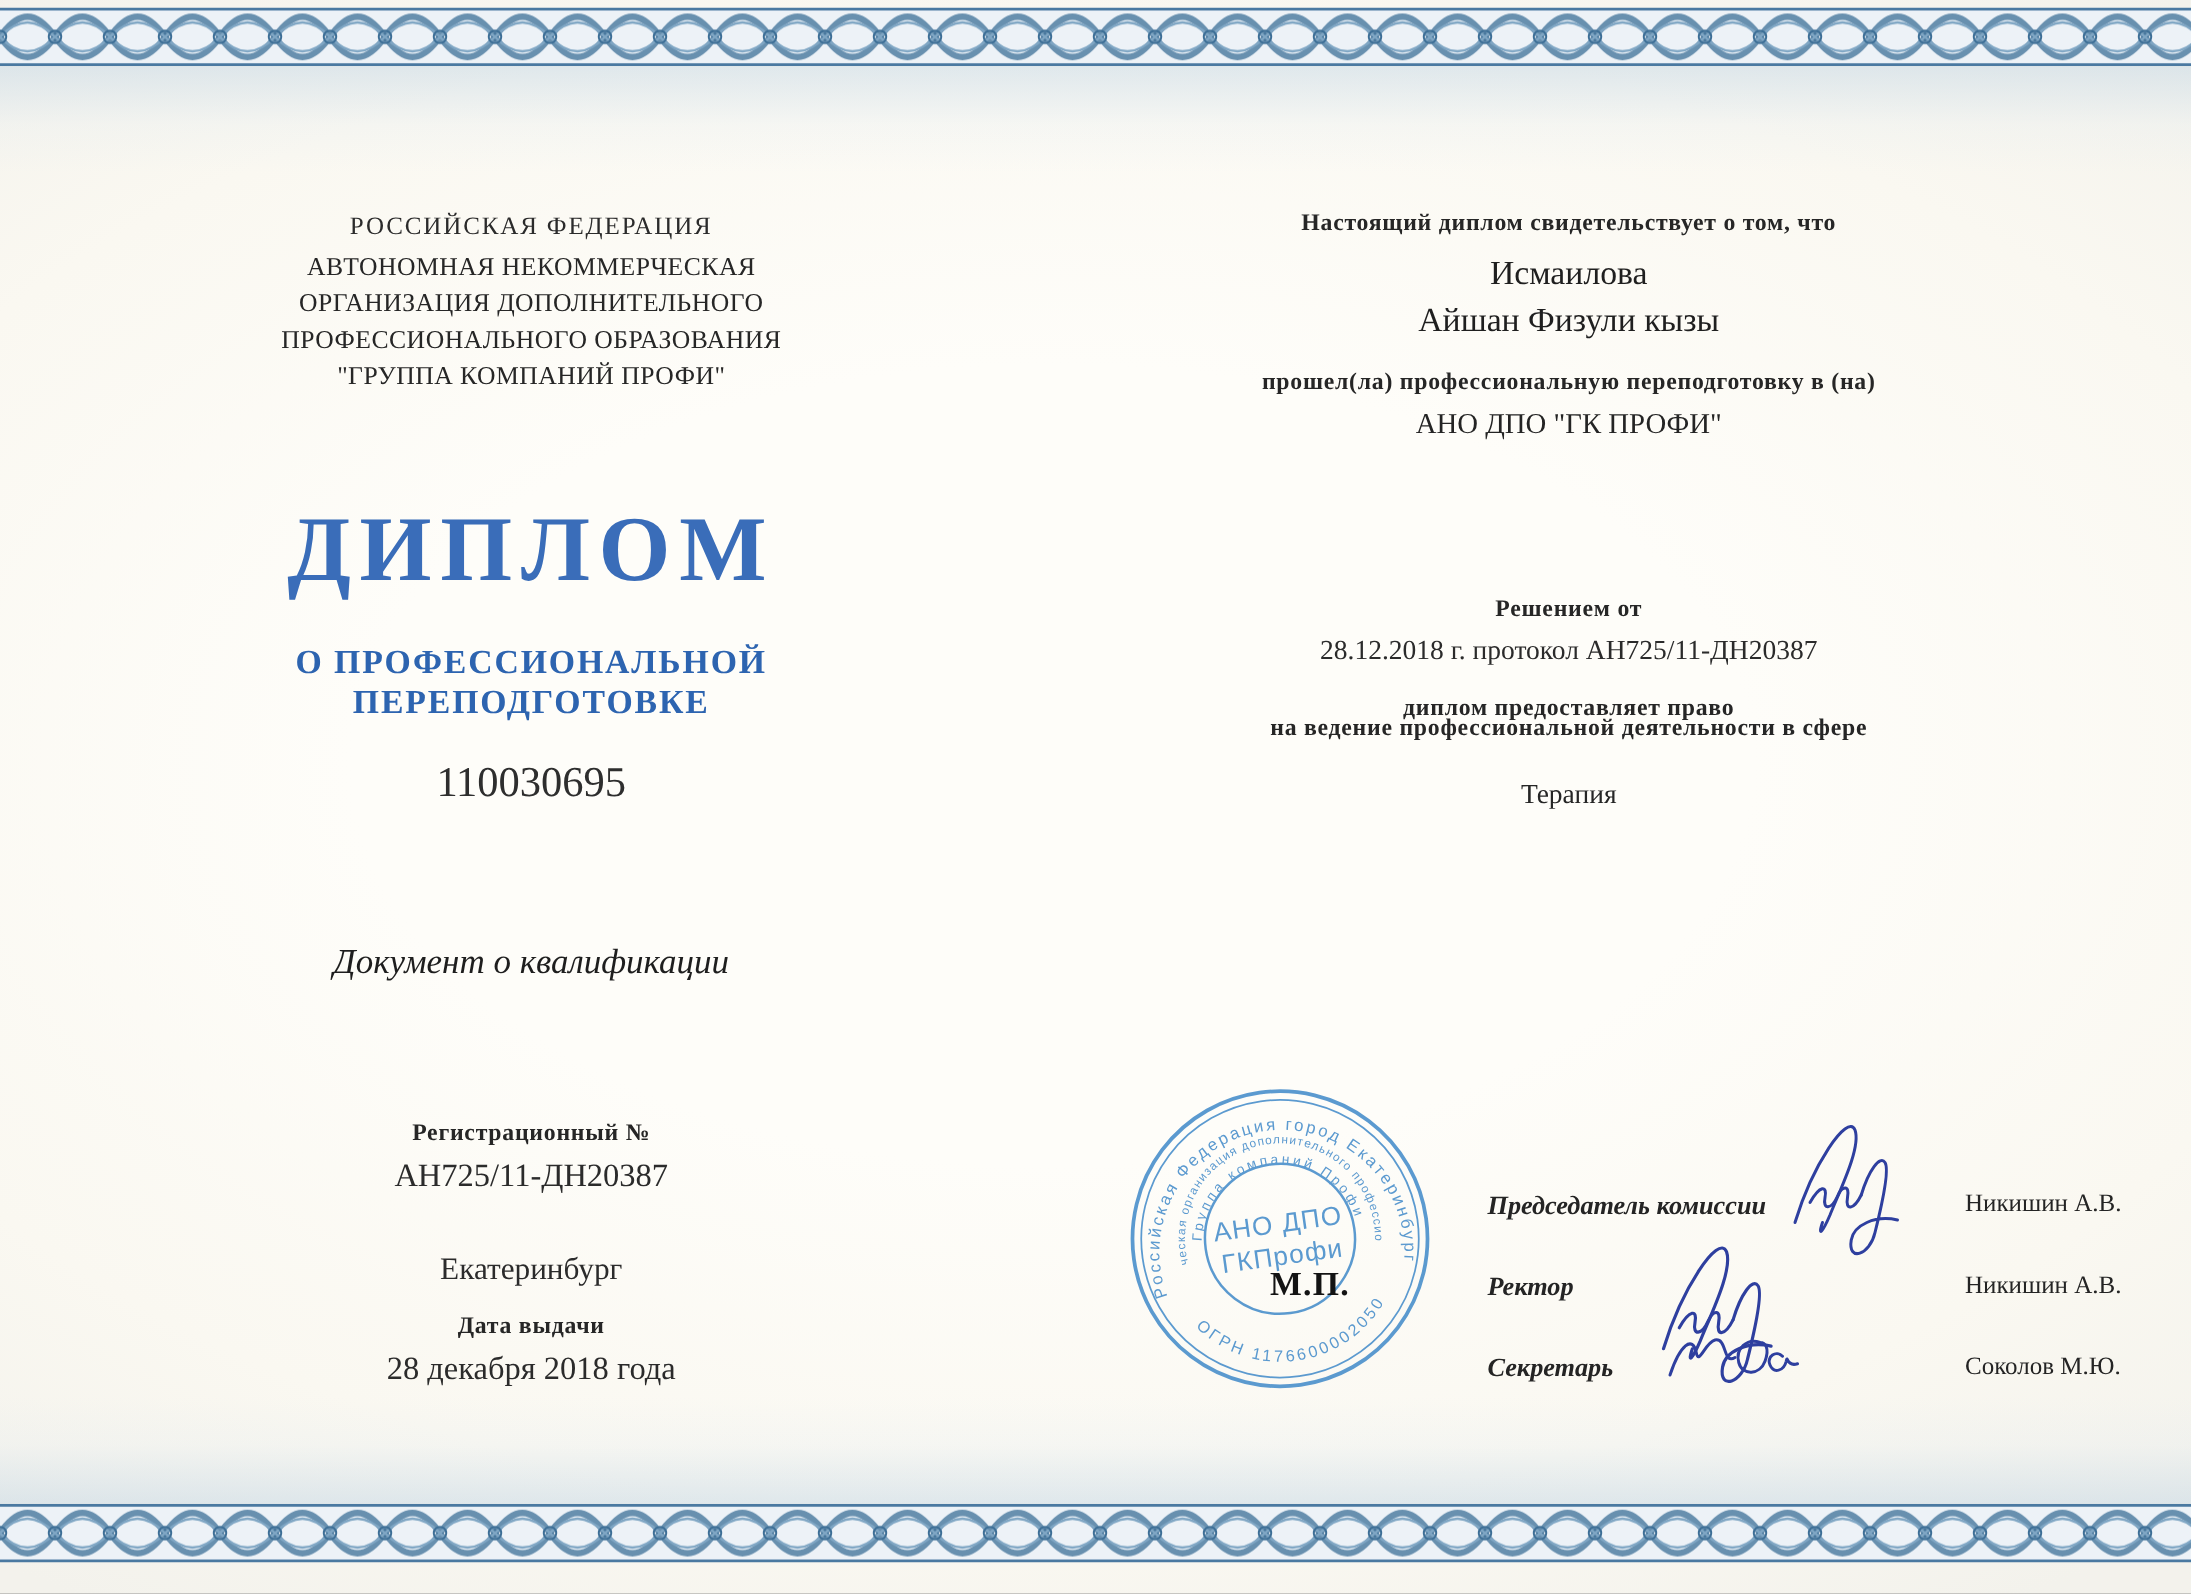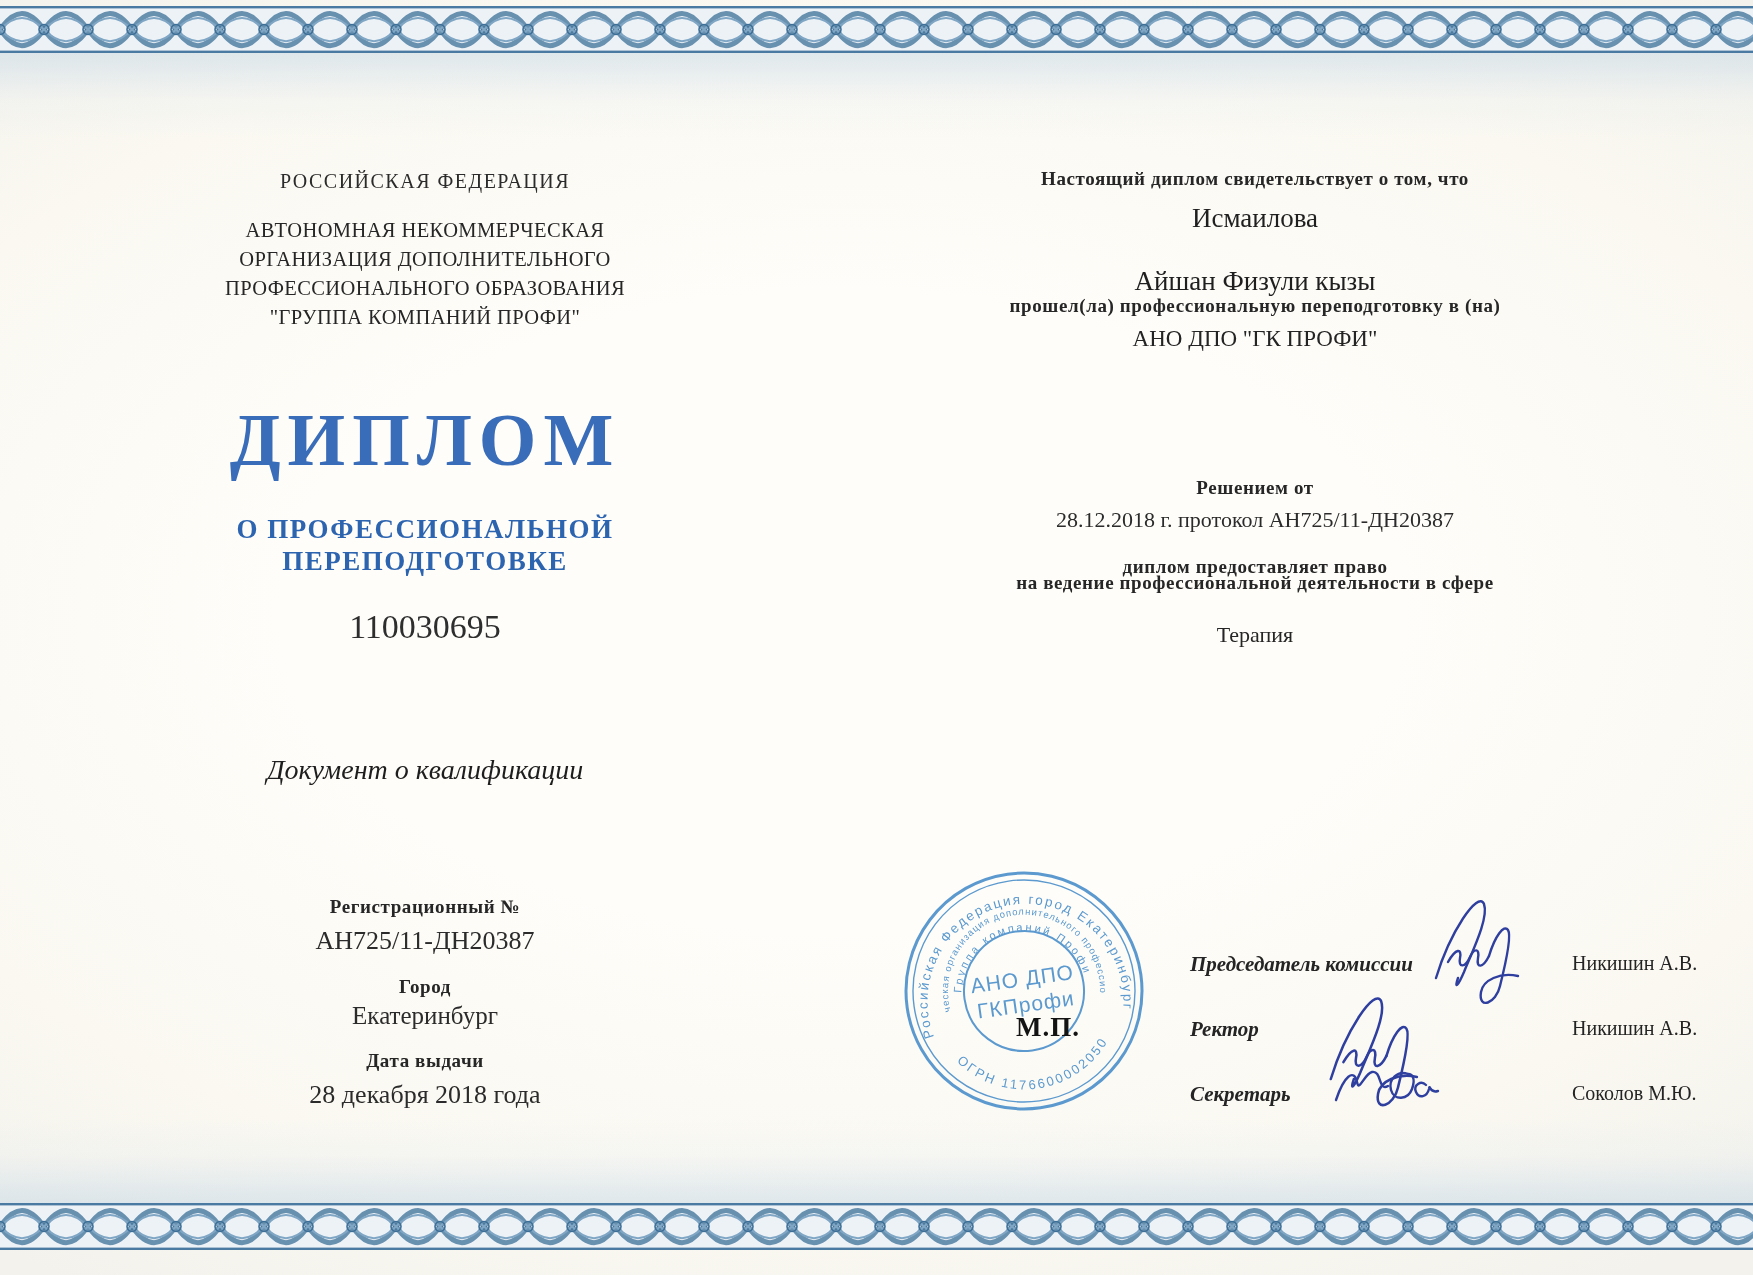--- a/index.html
+++ b/index.html
@@ -17,36 +17,36 @@
   .band-top{top:6px;}
   .band-bottom{top:1203px;}
   .fade{position:absolute;left:0;width:1753px;pointer-events:none;}
   .fade-top{top:53px;height:85px;background:linear-gradient(to bottom, rgba(186,209,228,0.42), rgba(220,232,241,0.18) 55%, rgba(255,255,255,0));}
   .fade-bottom{top:1118px;height:85px;background:linear-gradient(to top, rgba(186,209,228,0.42), rgba(220,232,241,0.18) 55%, rgba(255,255,255,0));}
   .abs{position:absolute;}
   .ctr{text-align:center;}
   .left-col{left:125px;width:600px;}
   .right-col{left:955px;width:600px;}
   .country{top:170px;font-size:20px;letter-spacing:1.5px;color:#2b2b2b;}
-  .org{top:216px;font-size:20.5px;line-height:29px;color:#262626;letter-spacing:0.4px;}
+  .org{top:200px;font-size:20.5px;line-height:29px;color:#262626;letter-spacing:0.4px;}
   .diploma-title{top:398px;font-size:74px;font-weight:bold;letter-spacing:7px;color:#3a6db9;}
   .diploma-sub1{top:514px;font-size:27px;font-weight:bold;letter-spacing:1.5px;color:#2d64b0;}
   .diploma-sub2{top:546px;font-size:27px;font-weight:bold;letter-spacing:1.5px;color:#2d64b0;}
   .number{top:608px;font-size:34px;color:#2e2e2e;}
   .doc-type{top:754px;font-size:28px;font-style:italic;color:#1e1e1e;}
   .lbl{font-weight:bold;font-size:19px;color:#262626;letter-spacing:0.6px;}
   .reg-label{top:896px;}
   .reg-value{top:926px;font-size:26px;color:#2b2b2b;}
   .city-label{top:976px;}
   .city-value{top:1002px;font-size:25px;color:#2b2b2b;}
   .date-label{top:1050px;}
   .date-value{top:1080px;font-size:26px;color:#2b2b2b;}
   .intro{top:168px;}
   .surname{top:203px;font-size:27px;color:#1f1f1f;}
-  .name{top:241px;font-size:27px;color:#1f1f1f;margin-top:25px;}
+  .name{top:241px;font-size:27px;color:#1f1f1f;}
   .completed{top:295px;}
   .org2{top:326px;font-size:23px;color:#242424;}
   .decision-label{top:477px;}
   .decision-value{top:507px;font-size:22px;color:#2b2b2b;}
   .grants1{top:556px;}
   .grants2{top:572px;}
   .field{top:622px;font-size:22px;color:#262626;}
   .sig-label{left:1190px;font-size:21px;font-style:italic;font-weight:bold;color:#242424;}
   .sig-name{left:1572px;font-size:20px;color:#242424;}
   .row1{top:952px;} .row2{top:1017px;text-align:center;} .row3{top:1082px;}
@@ -104,21 +104,20 @@
     <div>ПРОФЕССИОНАЛЬНОГО ОБРАЗОВАНИЯ</div>
     <div>"ГРУППА КОМПАНИЙ ПРОФИ"</div>
   </div>
   <div class="abs ctr left-col diploma-title">ДИПЛОМ</div>
   <div class="abs ctr left-col diploma-sub1">О ПРОФЕССИОНАЛЬНОЙ</div>
   <div class="abs ctr left-col diploma-sub2">ПЕРЕПОДГОТОВКЕ</div>
   <div class="abs ctr left-col number">110030695</div>
   <div class="abs ctr left-col doc-type">Документ о квалификации</div>
   <div class="abs ctr left-col lbl reg-label">Регистрационный №</div>
   <div class="abs ctr left-col reg-value">АН725/11-ДН20387</div>
-  <div class="abs ctr left-col lbl city-label">Город</div>
   <div class="abs ctr left-col city-value">Екатеринбург</div>
   <div class="abs ctr left-col lbl date-label">Дата выдачи</div>
   <div class="abs ctr left-col date-value">28 декабря 2018 года</div>
 
   <div class="abs ctr right-col lbl intro">Настоящий диплом свидетельствует о том, что</div>
   <div class="abs ctr right-col surname">Исмаилова</div>
   <div class="abs ctr right-col name">Айшан Физули кызы</div>
   <div class="abs ctr right-col lbl completed">прошел(ла) профессиональную переподготовку в (на)</div>
   <div class="abs ctr right-col org2">АНО ДПО "ГК ПРОФИ"</div>
   <div class="abs ctr right-col lbl decision-label">Решением от</div>

